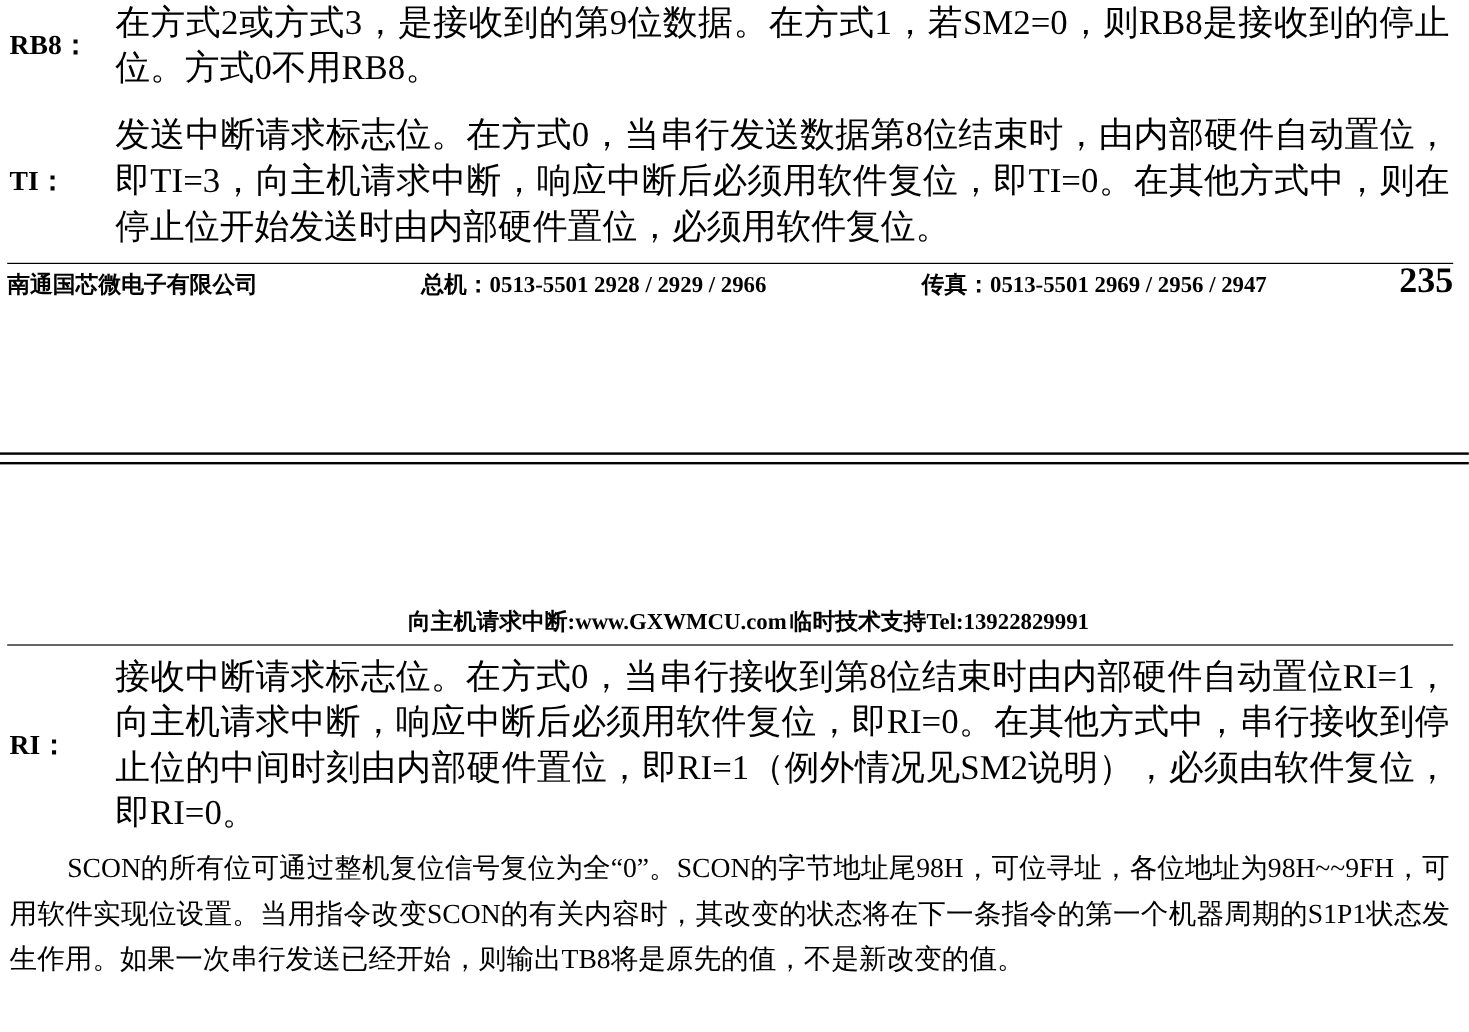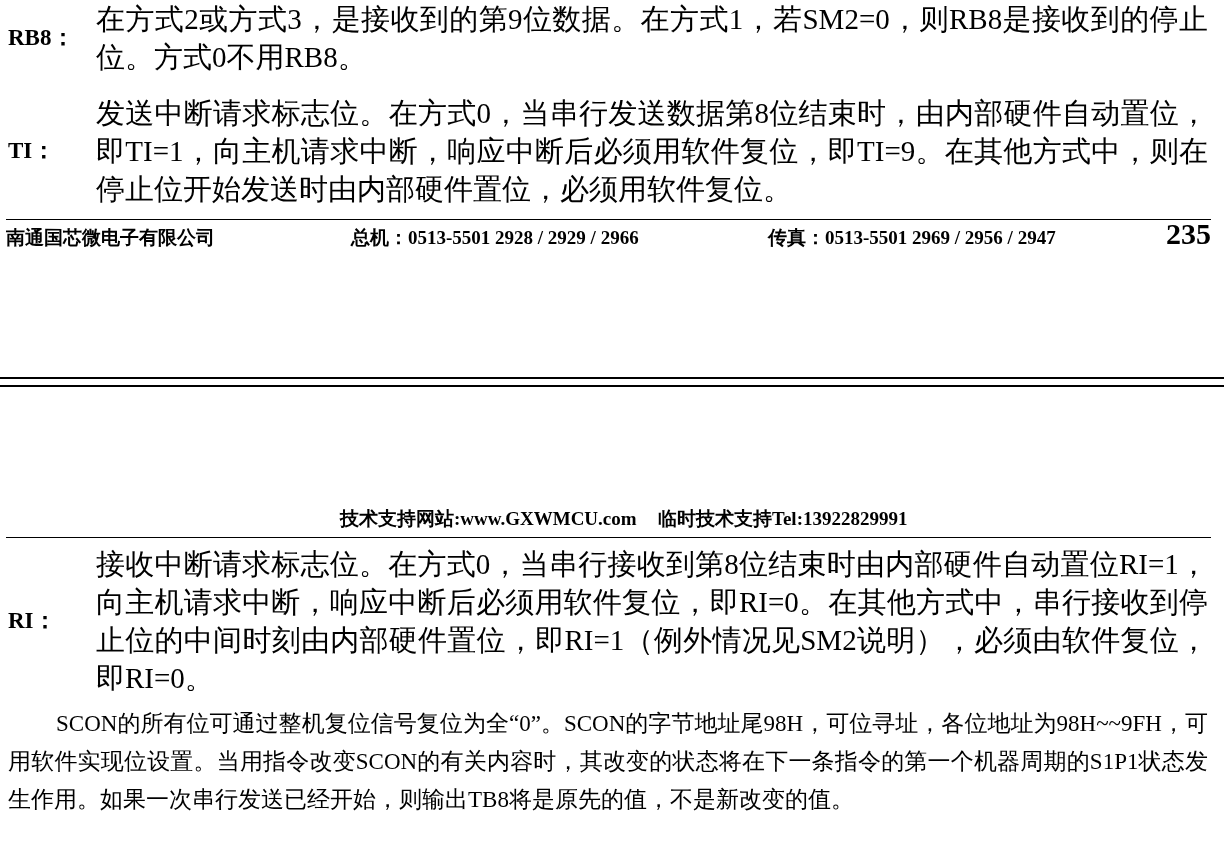--- a/index.html
+++ b/index.html
@@ -156,39 +156,39 @@
 
   <div class="top-block">
 
     <div class="entry entry-rb8">
       <div class="entry-term">RB8：</div>
       <div class="entry-body">在方式2或方式3，是接收到的第9位数据。在方式1，若SM2=0，则RB8是接收到的停止位。方式0不用RB8。</div>
     </div>
 
     <div class="entry entry-ti">
       <div class="entry-term">TI：</div>
-      <div class="entry-body">发送中断请求标志位。在方式0，当串行发送数据第8位结束时，由内部硬件自动置位，即TI=1，向主机请求中断，响应中断后必须用软件复位，即TI=9。在其他方式中，则在停止位开始发送时由内部硬件置位，必须用软件复位。</div>
+      <div class="entry-body">发送中断请求标志位。在方式0，当串行发送数据第8位结束时，由内部硬件自动置位，即TI=3，向主机请求中断，响应中断后必须用软件复位，即TI=0。在其他方式中，则在停止位开始发送时由内部硬件置位，必须用软件复位。</div>
     </div>
 
   </div>
 
   <div class="rule rule-top"></div>
 
   <div class="footer">
     <span class="footer-left">南通国芯微电子有限公司</span>
     <span class="footer-center">总机：0513-5501 2928 / 2929 / 2966</span>
     <span class="footer-right">传真：0513-5501 2969 / 2956 / 2947</span>
     <span class="footer-page">235</span>
   </div>
 
   <div class="sep-line sep-line-a"></div>
   <div class="sep-line sep-line-b"></div>
 
   <div class="header2">
-    <span class="h2-mid">技术支持网站:www.GXWMCU.com</span>
+    <span class="h2-mid">向主机请求中断:www.GXWMCU.com</span>
     <span class="h2-mid2">临时技术支持Tel:13922829991</span>
   </div>
 
   <div class="rule rule-header2"></div>
 
   <div class="bottom-block">
 
     <div class="entry entry-ri">
       <div class="entry-term">RI：</div>
       <div class="entry-body">接收中断请求标志位。在方式0，当串行接收到第8位结束时由内部硬件自动置位RI=1，向主机请求中断，响应中断后必须用软件复位，即RI=0。在其他方式中，串行接收到停止位的中间时刻由内部硬件置位，即RI=1（例外情况见SM2说明），必须由软件复位，即RI=0。</div>

